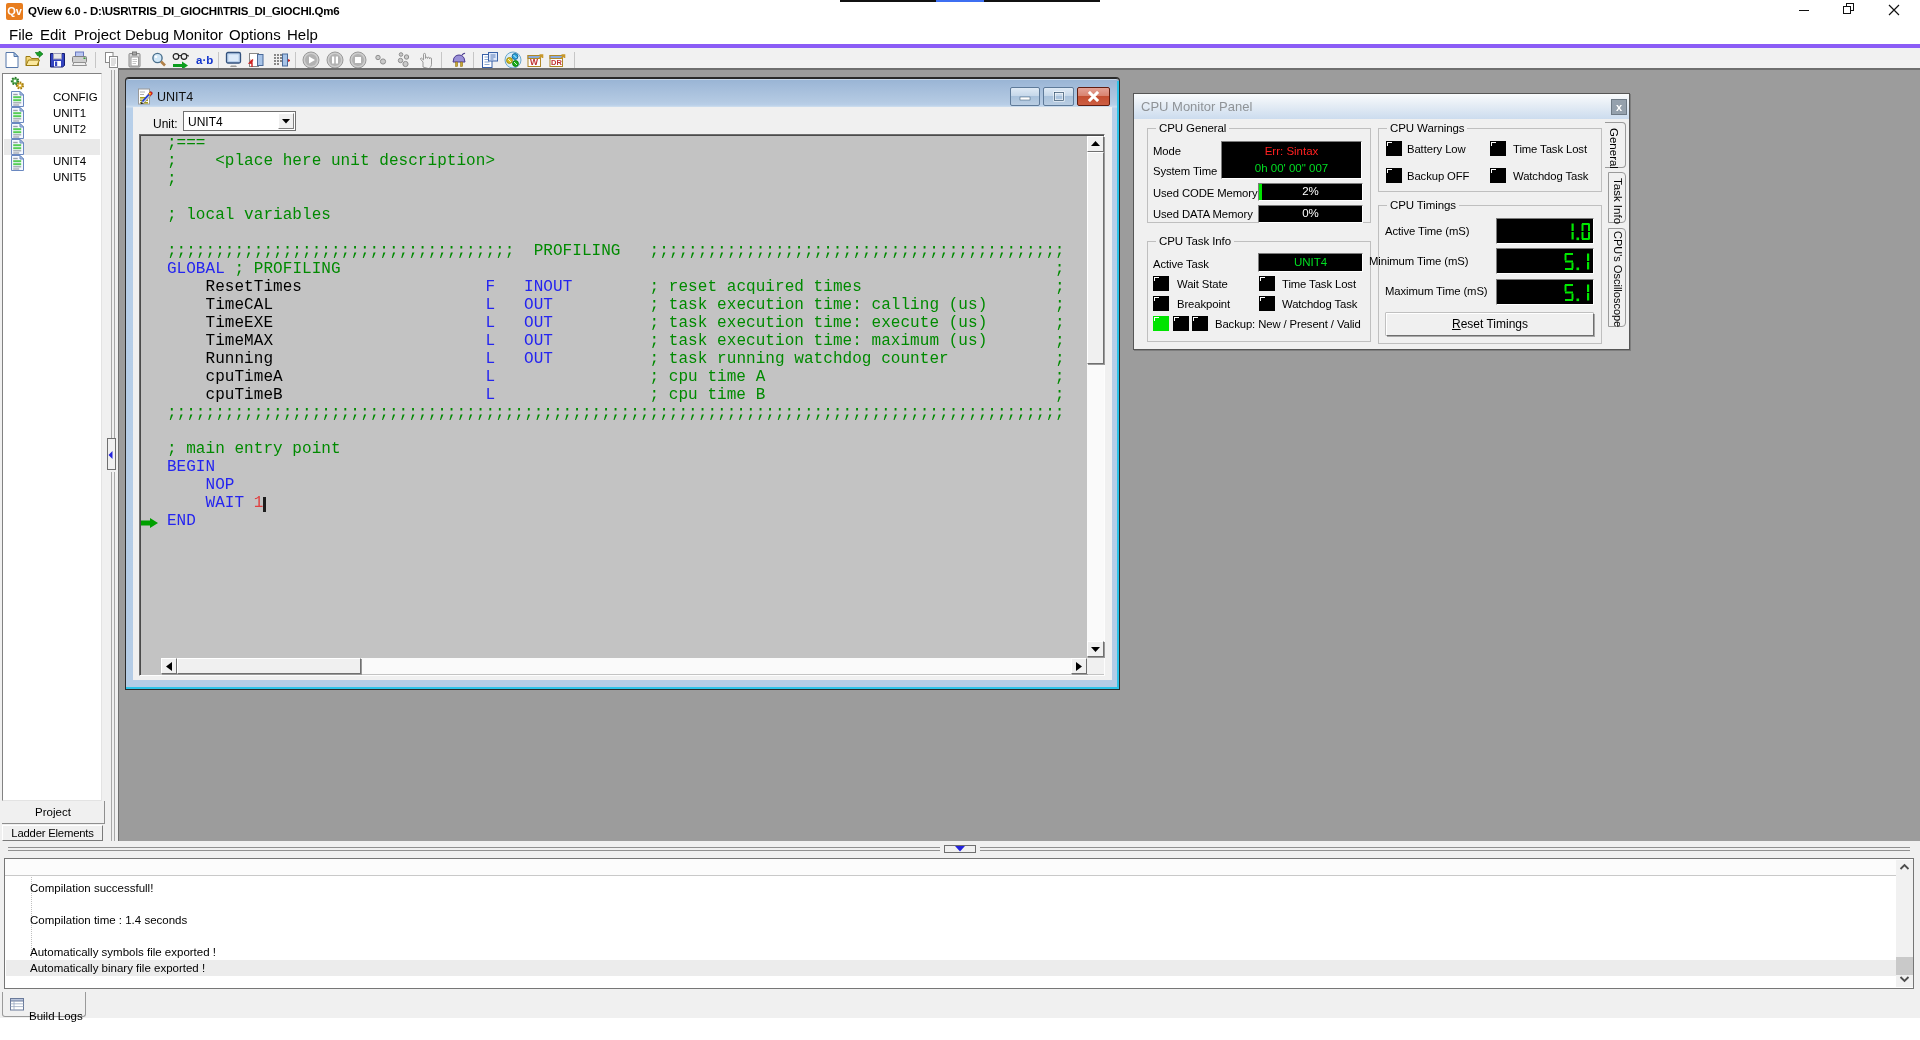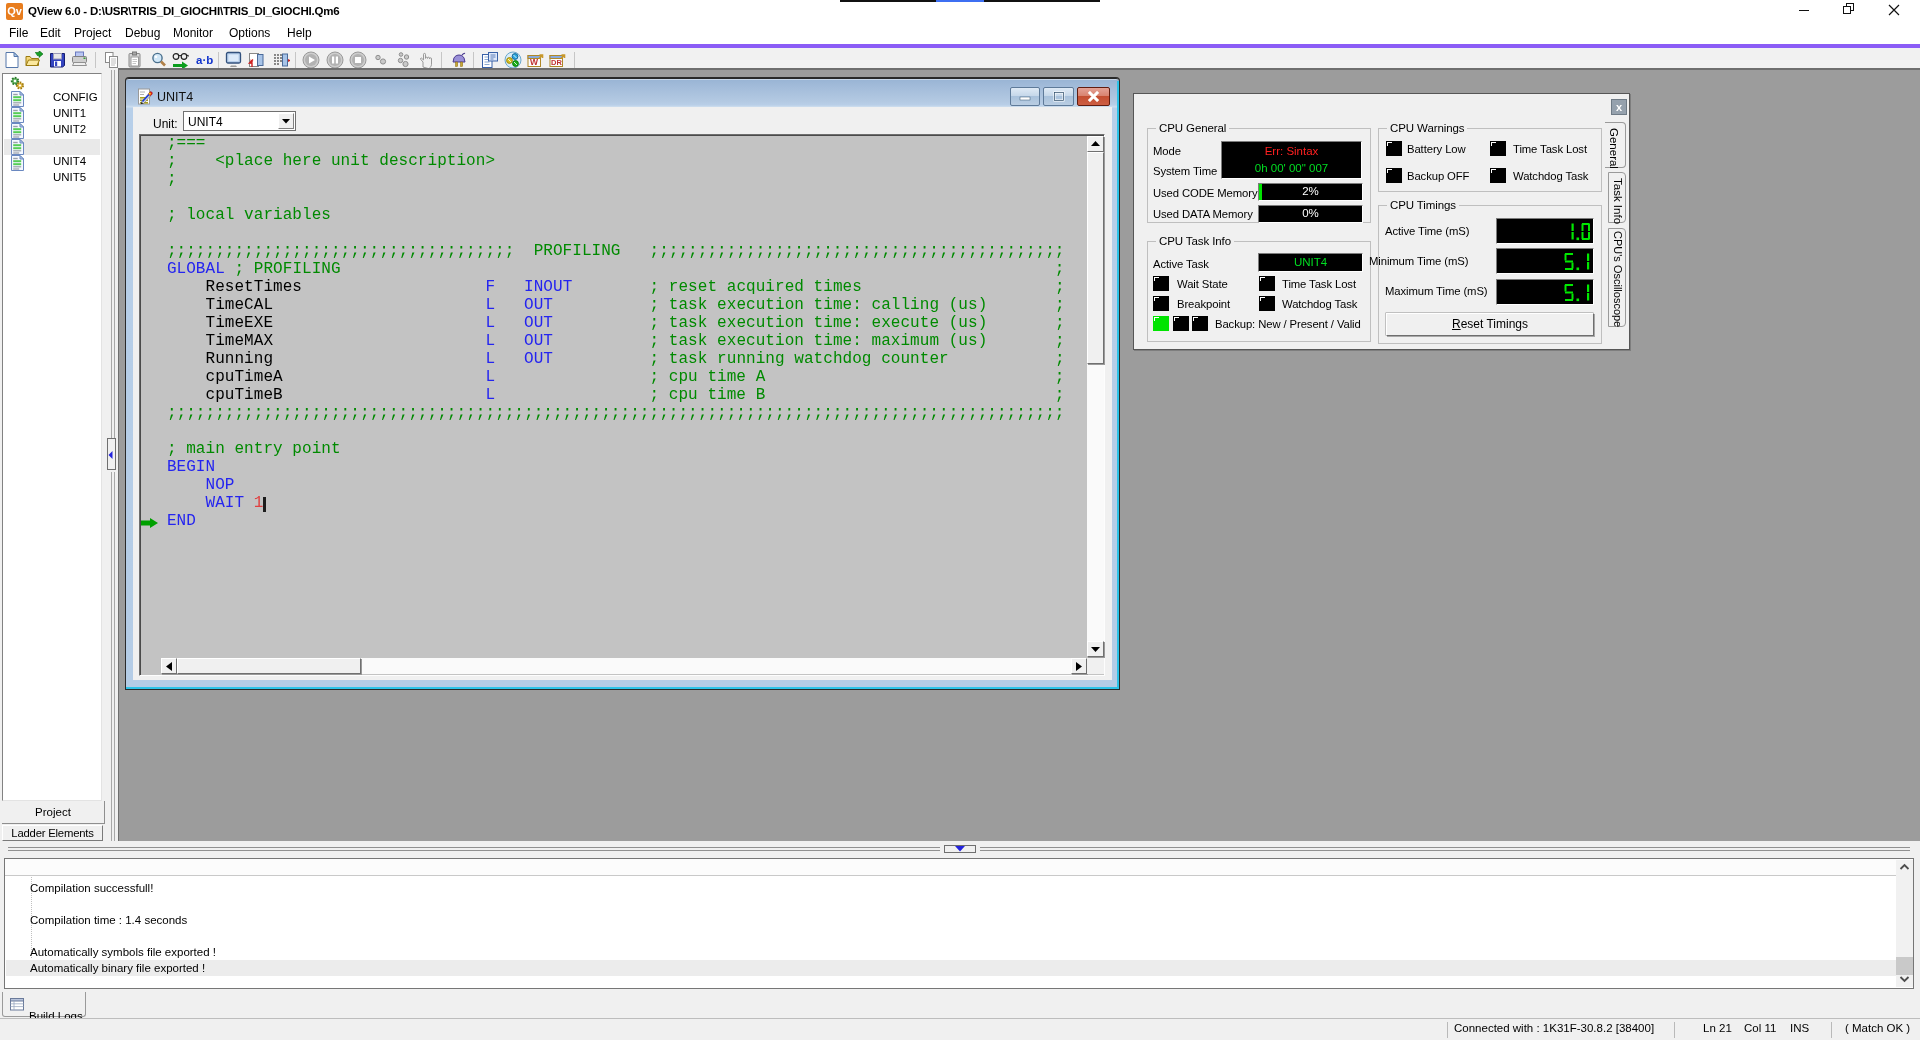--- a/index.html
+++ b/index.html
@@ -10,21 +10,21 @@
 
   
   #titlebar { left:0; top:0; width:1920px; height:22px; background:#fff; }
   #topstrip1 { left:840px; top:0; width:96px; height:2px; background:#111; }
   #topstrip2 { left:936px; top:0; width:48px; height:2px; background:#3d6ff2; }
   #topstrip3 { left:984px; top:0; width:116px; height:2px; background:#111; }
   #appicon { left:6px; top:3px; width:17px; height:17px; background:#e87d1e; border-radius:2px;
      color:#fff; font-weight:bold; font-size:11px; text-align:center; line-height:17px;}
   #apptitle { left:28px; top:4.5px; font-size:11.5px; letter-spacing:-0.2px; color:#000;font-weight:bold; }
   #menubar { left:0; top:22px; width:1920px; height:22px; background:#fff; }
-  .menu { position:absolute; top:4px; font-size:12px; color:#000; }
+  .menu { position:absolute; top:4px; font-size:15px; color:#000; }
   #toolbar { left:0; top:44px; width:1920px; height:24px; background:#f1f1f1;
      border-top:4px solid #8b5cf6; }
   .tsep { position:absolute; top:4px; width:1px; height:17px; background:#c6c6c6; }
   .ticon { position:absolute; top:3px; width:18px; height:18px; }
 
   
   #leftcol { left:0; top:68px; width:118px; height:792px; background:#f0f0f0; }
   #treebox { left:2px; top:73px; width:100px; height:728px; background:#fff;
      border:1px solid #828282; border-bottom-color:#e3e3e3; border-right-color:#e3e3e3; }
   .trow { position:absolute; left:1px; width:96px; height:16px; font-size:11.5px; color:#000; }
@@ -471,20 +471,23 @@
       <span class="k">WAIT</span> <span class="r">1</span>
   <span class="k">END</span></pre>
       <div class="abs" id="cursor"></div>
       <svg class="abs" id="runarrow" width="18" height="10" style="left:1px; top:383.5px">
           <path d="M0 2.5 L9 2.5 L9 0 L17 5 L9 10 L9 7.5 L0 7.5 Z" fill="#00a000"></path>
         </svg>
     </div>
   </div>
 
   <div class="abs" id="cpuwin">
+    <div class="abs" id="cputitle">
+        <span class="t">CPU Monitor Panel</span>
+      </div>
     <div class="abs" id="cpux">x</div>
 
     <div class="grp" style="left:13px; top:34px; width:224px; height:95px">
         <span class="glbl">CPU General</span>
       </div>
     <span class="flbl" style="left:19px; top:51px">Mode</span>
     <span class="flbl" style="left:19px; top:71px">System Time</span>
     <span class="flbl" style="left:19px; top:93px">Used CODE Memory</span>
     <span class="flbl" style="left:19px; top:114px">Used DATA Memory</span>
     <div class="blackbox" style="left:87px; top:47px; width:141px; height:38px; border:1px solid #7c7c7c; border-bottom-color:#fff; border-right-color:#fff">
@@ -626,24 +629,14 @@
       <div class="abs" id="bltab">
         <svg class="abs" style="left:7px; top:6px" width="15" height="13">
           <rect x="0.5" y="0.5" width="13" height="11.5" fill="#fff" stroke="#6a7a9a"></rect>
           <rect x="0.5" y="0.5" width="13" height="2.5" fill="#b8c4dc" stroke="#6a7a9a"></rect>
           <path d="M0.5 5.8 h13 M0.5 8.6 h13 M4 3 v9" stroke="#9aa8c0" stroke-width="0.8"></path>
         </svg>
         <span class="t">Build Logs</span>
       </div>
     </div>
 
-  <div class="abs" id="statusbar">
-    <div class="ssep" style="left:1447px"></div>
-    <div class="ssep" style="left:1674px"></div>
-    <div class="ssep" style="left:1831px"></div>
-    <span class="stxt" style="left:1454px">Connected with :  1K31F-30.8.2 [38400]</span>
-    <span class="stxt" style="left:1703px">Ln 21</span>
-    <span class="stxt" style="left:1744px">Col 11</span>
-    <span class="stxt" style="left:1790px">INS</span>
-    <span class="stxt" style="left:1845px">( Match OK )</span>
-  </div>
 
 </div>
 
 </body></html>

